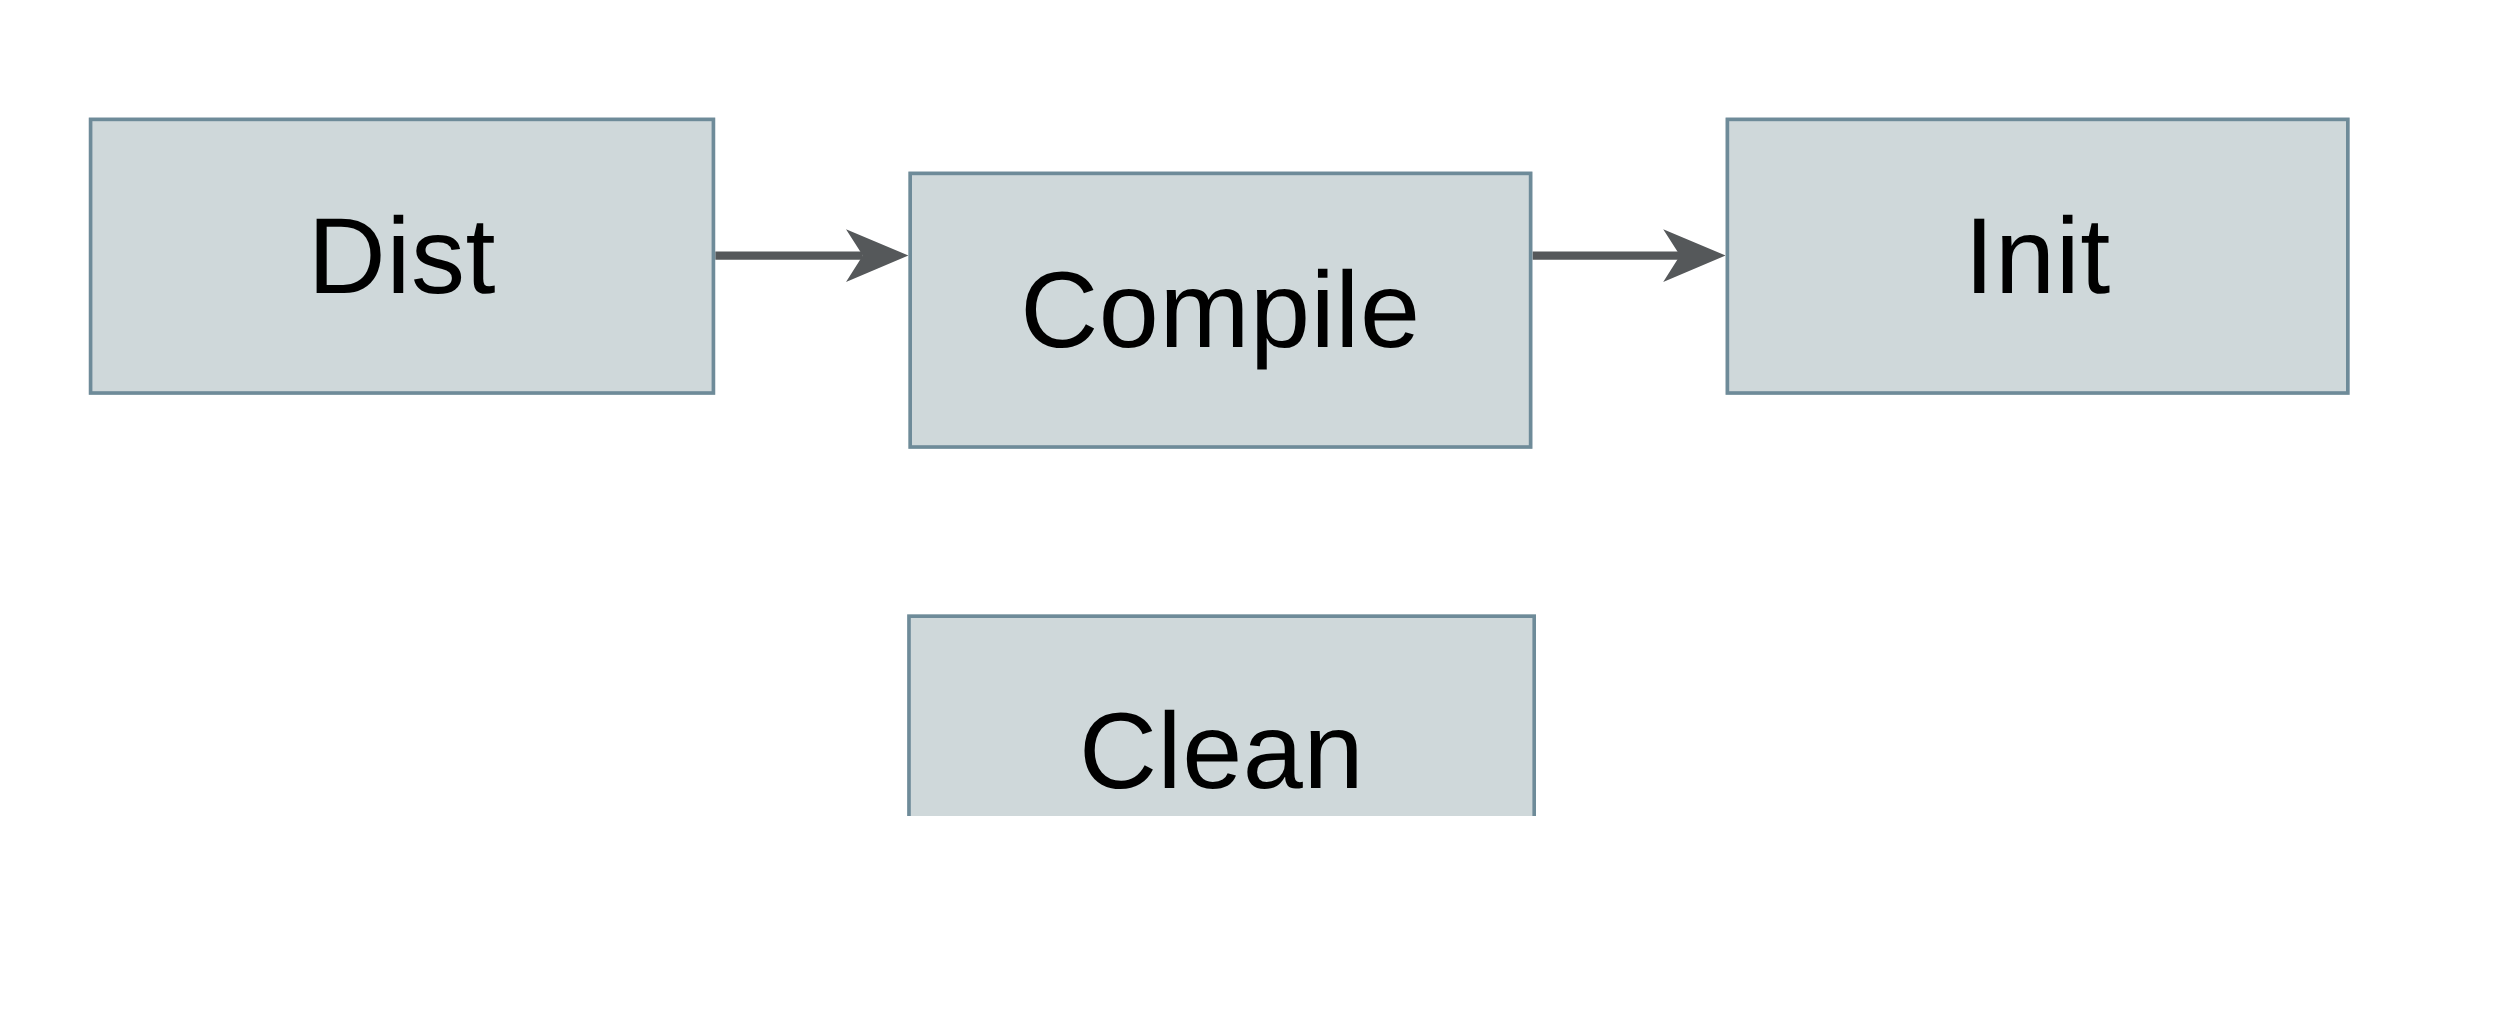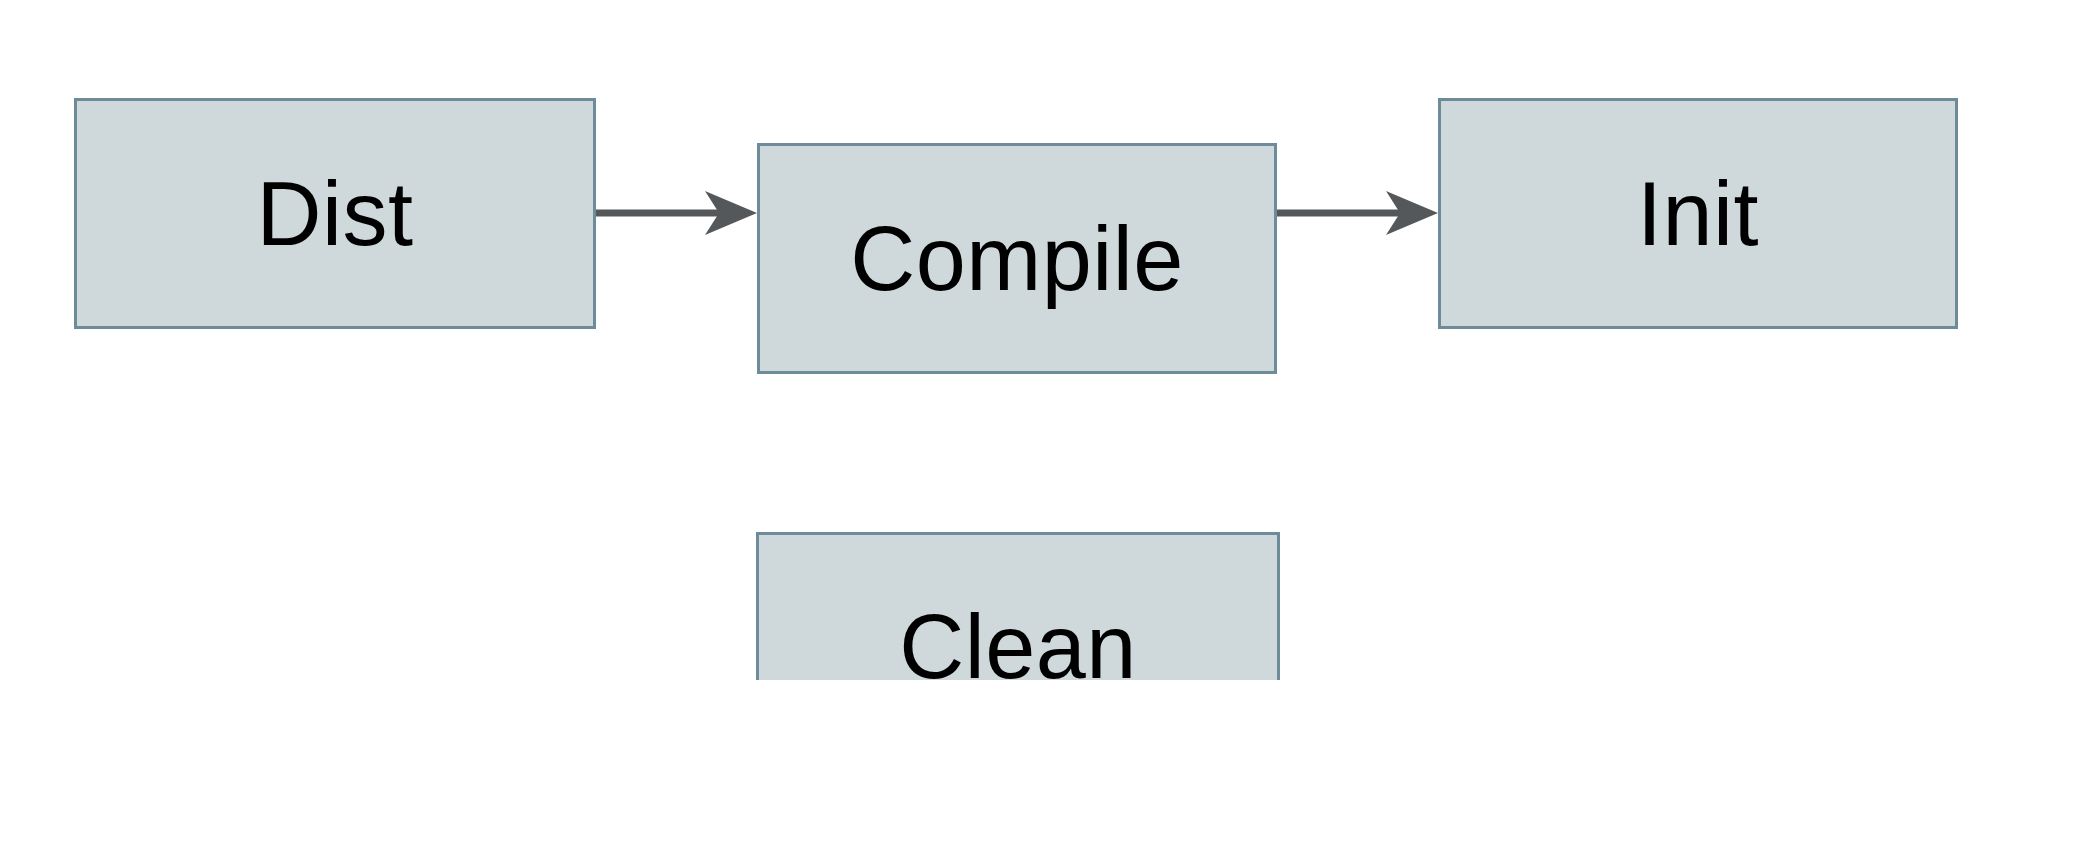--- a/index.html
+++ b/index.html
@@ -35,21 +35,21 @@
   .node-label {
     font-size: 90px;
     line-height: 1;
     color: var(--text-color);
     letter-spacing: 0.5px;
     white-space: nowrap;
   }
   .node-dist    { left: 74px;   top: 98px;  width: 522px; height: 231px; }
   .node-compile { left: 757px;  top: 98px;  width: 520px; height: 231px; margin-top: 45px; }
   .node-init    { left: 1438px; top: 98px;  width: 520px; height: 231px; text-align: right; }
-  .node-clean   { left: 756px;  top: 532px; width: 524px; height: 229px; }
+  .node-clean   { left: 756px;  top: 512px; width: 524px; height: 229px; }
   .edge-layer {
     position: absolute;
     left: 0; top: 0;
     width: 2078px;
     height: 848px;
     pointer-events: none;
   }
   .edge-line {
     stroke: var(--arrow-color);
     stroke-width: 7px;

